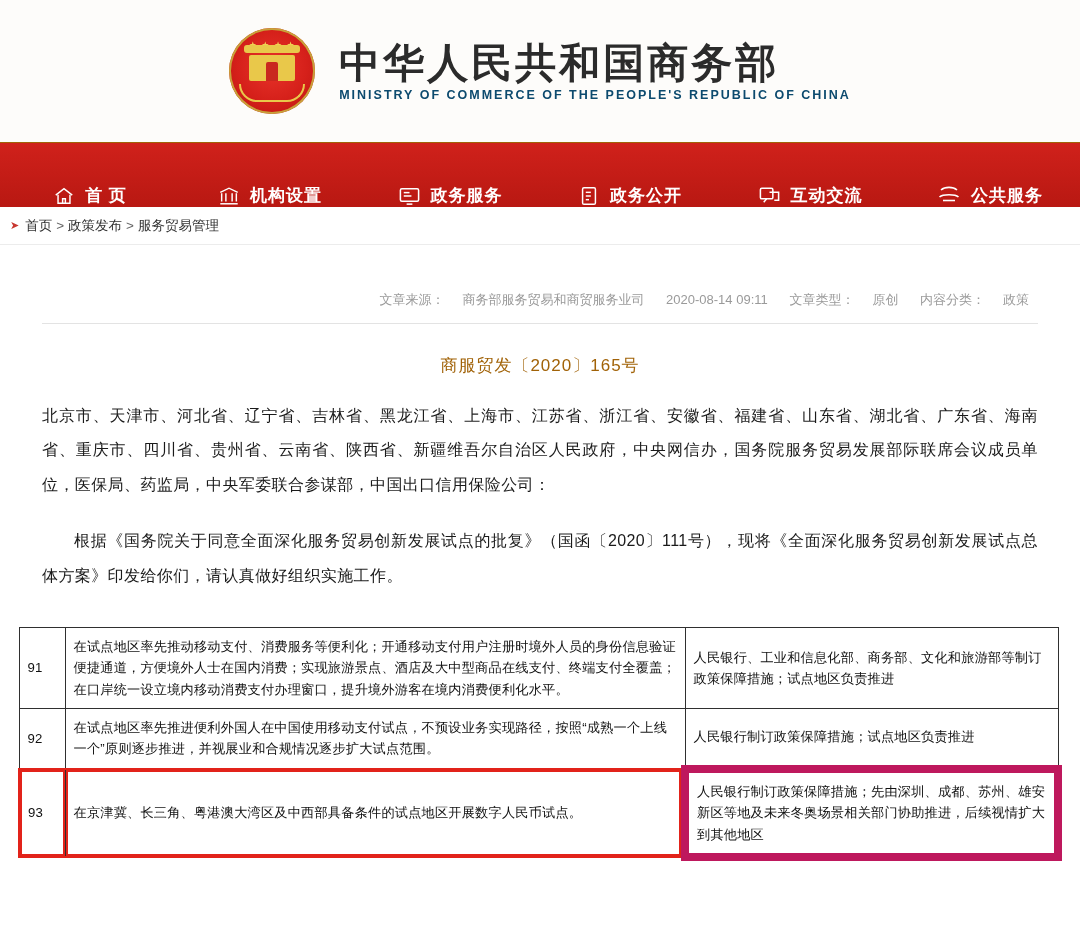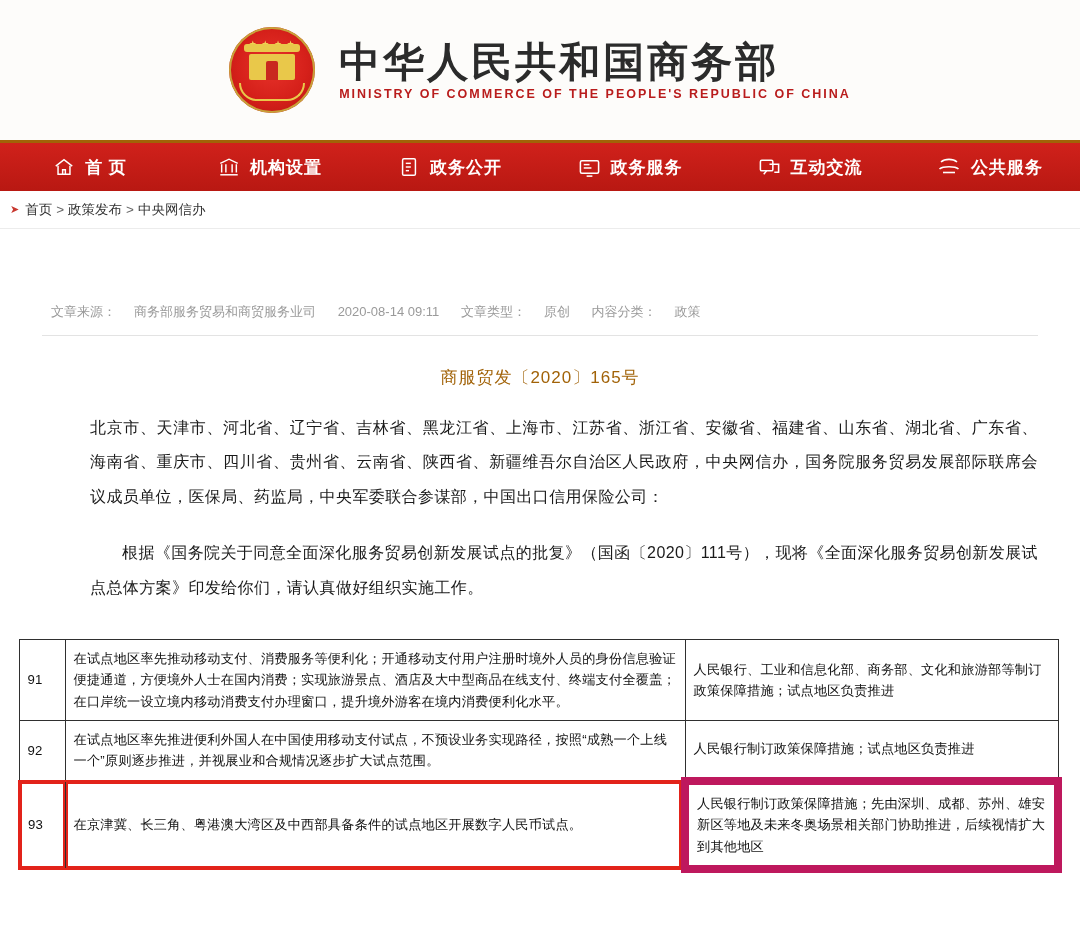--- a/index.html
+++ b/index.html
@@ -13,21 +13,21 @@
     width: 1080px; height: 944px;
     position: relative;
     overflow: hidden;
     background: #fff;
   }
 
   
   .masthead {
     height: 143px;
     background: #fdfcfa;
-    border-bottom: 3px solid #a16207;
+    border-bottom: 1px solid #a16207;
     display: flex;
     align-items: center;
     justify-content: center;
     gap: 24px;
   }
   .emblem {
     width: 86px; height: 86px;
     border-radius: 50%;
     background: radial-gradient(circle at 50% 45%, #e8332a 0%, #d5201a 55%, #b5140f 100%);
     position: relative;
@@ -82,31 +82,31 @@
     font-family: "DejaVu Sans", "Liberation Sans", sans-serif;
     font-size: 41px;
     font-weight: bold;
     color: #2b2b2b;
     letter-spacing: 3px;
     line-height: 1.15;
   }
   .site-title-en {
     margin-top: 1px;
     font-size: 12.5px;
-    color: #b91c1c;
+    color: #0c4a6e;
     letter-spacing: 2.0px;
     font-weight: bold;
   }
 
   
   .nav {
-    height: 48px;
+    height: 64px;
     background: linear-gradient(#d0211b, #b81812);
     display: flex;
-    align-items: center;
+    align-items: flex-end;
   }
   .nav-item {
     flex: 1;
     display: flex;
     align-items: center;
     justify-content: center;
     gap: 10px;
     color: #fff;
     font-size: 17px;
     font-weight: bold;
@@ -149,44 +149,43 @@
   .art-title {
     text-align: center;
     font-family: "DejaVu Sans", "Liberation Sans", sans-serif;
     font-size: 25.5px;
     font-weight: bold;
     color: #1a1a1a;
     letter-spacing: 0.5px;
     line-height: 1.4;
   }
   .art-meta {
-    margin-top: 38px;
+    margin-top: 10px;
     padding-bottom: 14px;
     border-bottom: 1px solid #e3e3e3;
-    text-align: left;
+    text-align: right;
     font-size: 13px;
     color: #9a9a9a;
   }
   .art-meta span { margin: 0 9px; }
 
   .doc-no {
     margin-top: 30px;
     text-align: center;
     font-size: 17px;
     color: #a16207;
     letter-spacing: 1px;
   }
   .body-p {
     margin-top: 22px;
     font-size: 16px;
     line-height: 2.15;
     color: #1a1a1a;
     letter-spacing: 0.4px;
     text-align: justify;
-    margin-left: 48px;
   }
   .body-p.indent { text-indent: 2em; }
 
   
   .tbl-wrap { margin: 34px 18px 0 18px; }
   table.policy {
     width: 100%;
     border-collapse: collapse;
     table-layout: fixed;
   }
@@ -259,39 +258,39 @@
             <path d="M8.6 9 V18"></path>
             <path d="M15.4 9 V18"></path>
             <path d="M20 9 V18"></path>
             <path d="M2.5 20.5 H21.5"></path>
         </svg>
       </span>
       <span>机构设置</span>
     </div>
     <div class="nav-item">
       <span>
+        <svg width="23" height="23" viewBox="0 0 24 24" fill="none" stroke="#fff" stroke-width="1.6">
+          <rect x="2.5" y="5" width="19" height="13" rx="1.5"></rect>
+            <path d="M6 9 H12"></path>
+            <path d="M6 12.5 H14"></path>
+            <path d="M9 21 H15"></path>
+        </svg>
+      </span>
+      <span>政务服务</span>
+    </div>
+    <div class="nav-item">
+      <span>
         <svg width="22" height="22" viewBox="0 0 24 24" fill="none" stroke="#fff" stroke-width="1.6">
           <rect x="5" y="3" width="14" height="18" rx="1.5"></rect>
             <path d="M8.5 8 H14"></path>
             <path d="M8.5 12 H14"></path>
             <path d="M8.5 16 H12"></path>
         </svg>
       </span>
       <span>政务公开</span>
-    </div>
-    <div class="nav-item">
-      <span>
-        <svg width="23" height="23" viewBox="0 0 24 24" fill="none" stroke="#fff" stroke-width="1.6">
-          <rect x="2.5" y="5" width="19" height="13" rx="1.5"></rect>
-            <path d="M6 9 H12"></path>
-            <path d="M6 12.5 H14"></path>
-            <path d="M9 21 H15"></path>
-        </svg>
-      </span>
-      <span>政务服务</span>
     </div>
     <div class="nav-item">
       <span>
         <svg width="23" height="23" viewBox="0 0 24 24" fill="none" stroke="#fff" stroke-width="1.6">
           <rect x="2.5" y="4.5" width="13" height="11" rx="1.5"></rect>
             <path d="M6 19 L9 15.5"></path>
             <path d="M12 8.5 H21.5 V17 H17"></path>
         </svg>
       </span>
       <span>互动交流</span>
@@ -307,21 +306,21 @@
       <span>公共服务</span>
     </div>
   </div>
 
   <div class="crumb-wrap">
     <span class="crumb-arrow">➤</span>
     <a>首页</a>
     <span class="crumb-sep">&gt;</span>
     <a>政策发布</a>
     <span class="crumb-sep">&gt;</span>
-    <a>中央网信办</a>
+    <a>服务贸易管理</a>
   </div>
 
   <div class="article">
 
     <div class="art-meta">
       <span>文章来源：</span><span>商务部服务贸易和商贸服务业司</span>
       <span>2020-08-14 09:11</span>
       <span>文章类型：</span><span>原创</span>
       <span>内容分类：</span><span>政策</span>
     </div>

